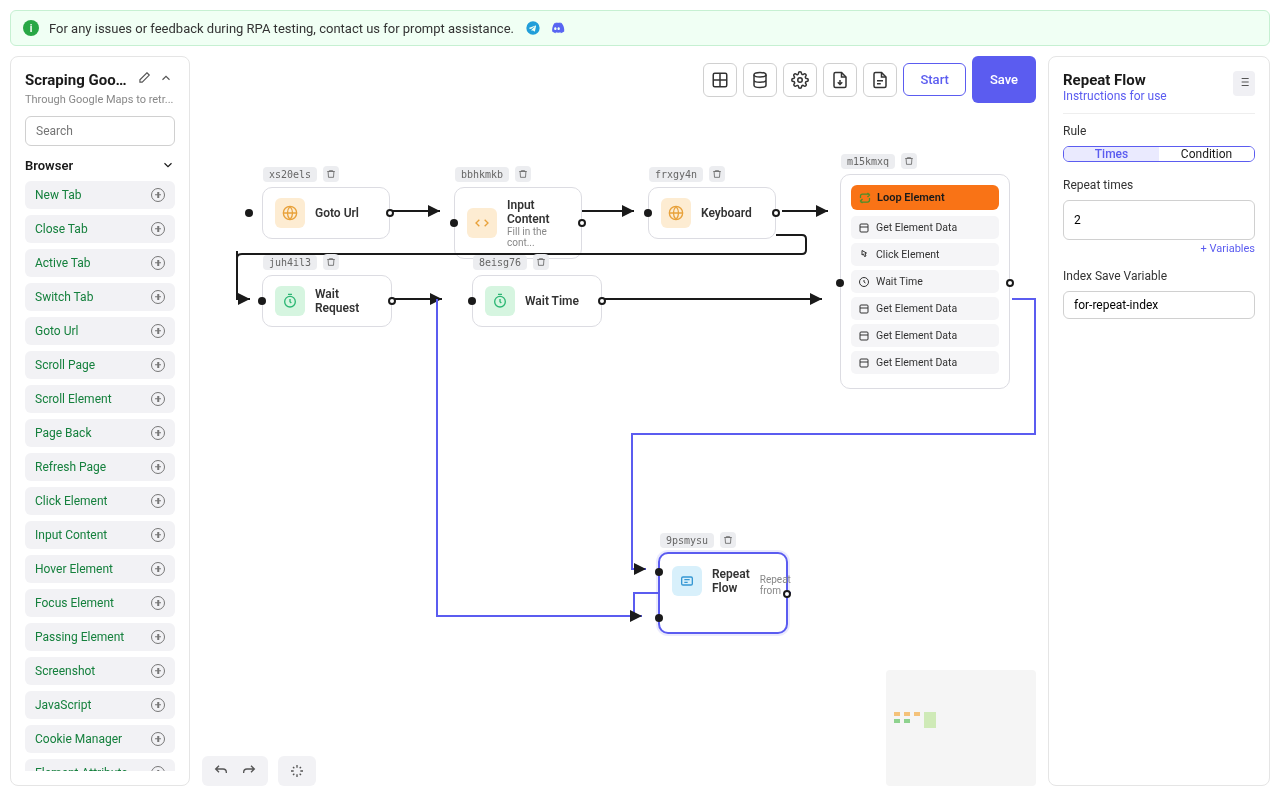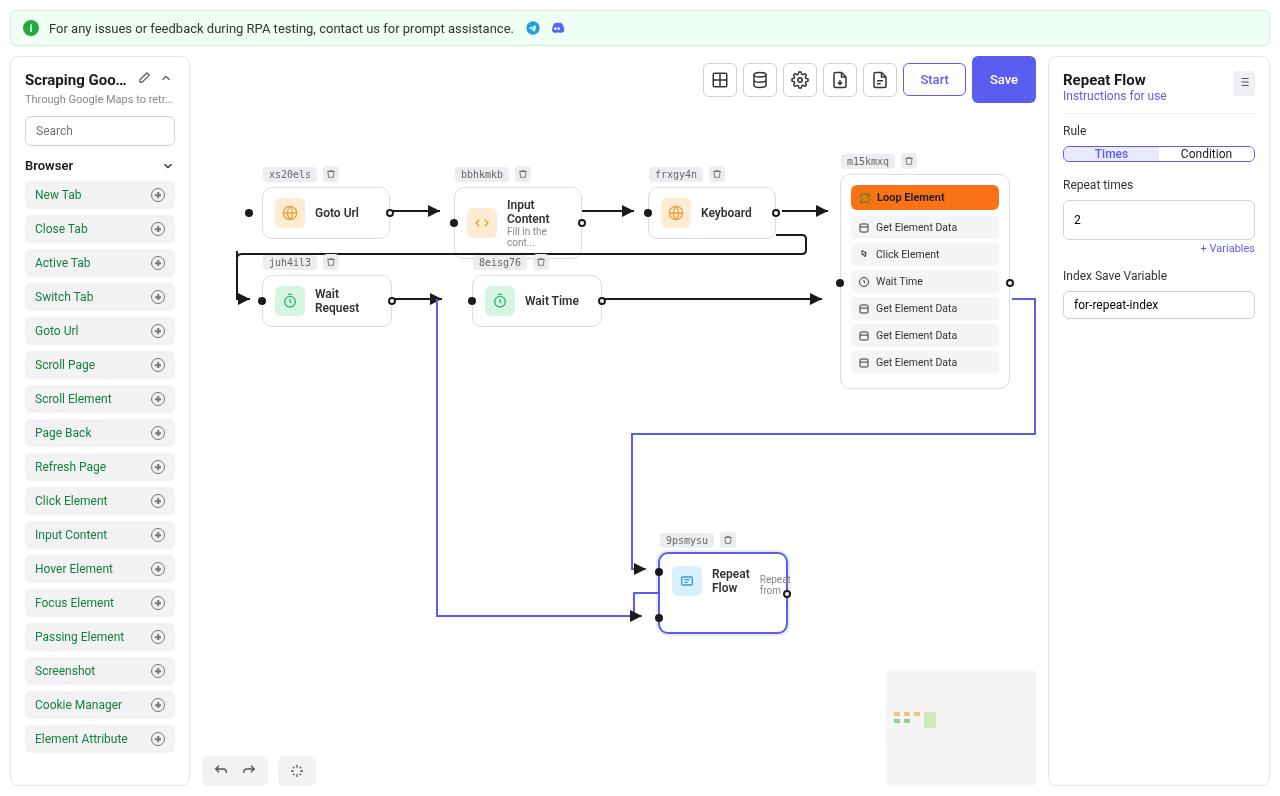--- a/index.html
+++ b/index.html
@@ -178,20 +178,24 @@
         </div>
         <div class="action-item">
           <span>Passing Element</span>
           <span class="plus-circ"></span>
         </div>
         <div class="action-item">
           <span>Screenshot</span>
           <span class="plus-circ"></span>
         </div>
         <div class="action-item">
+          <span>JavaScript</span>
+          <span class="plus-circ"></span>
+        </div>
+        <div class="action-item">
           <span>Cookie Manager</span>
           <span class="plus-circ"></span>
         </div>
         <div class="action-item">
           <span>Element Attribute</span>
           <span class="plus-circ"></span>
         </div>
       </div>
   </div>
 

